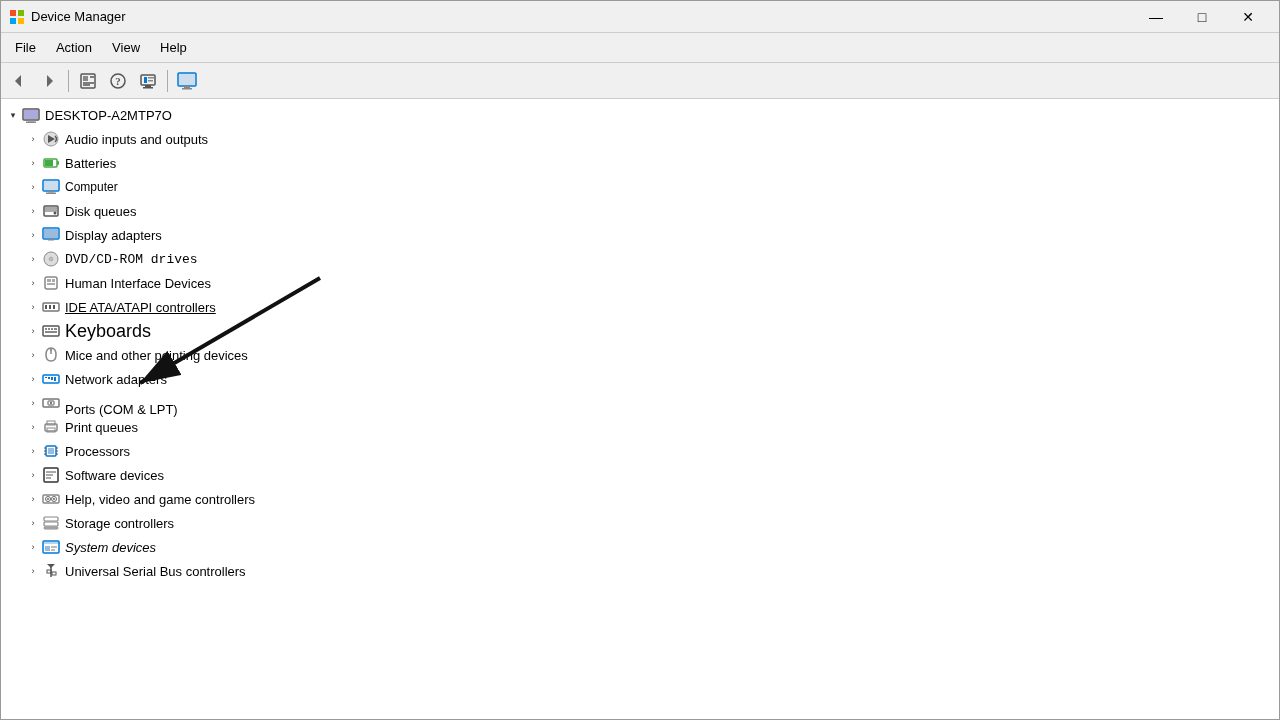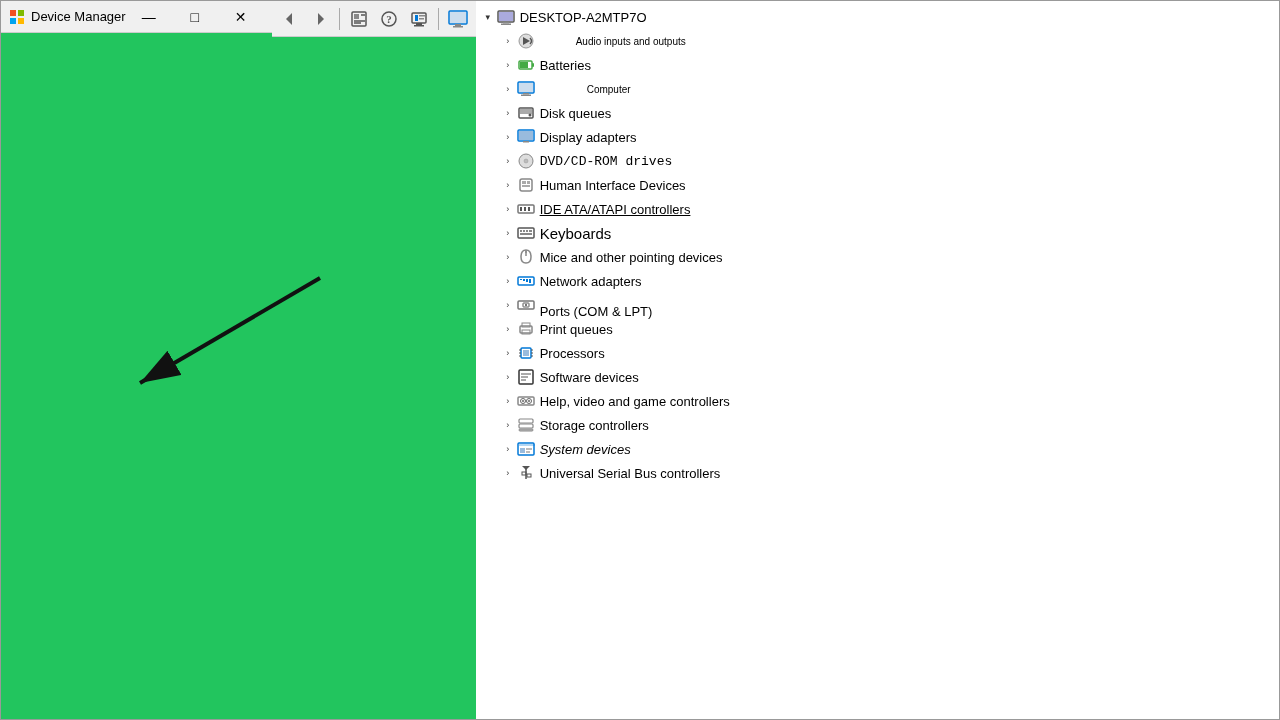--- a/index.html
+++ b/index.html
@@ -9,23 +9,24 @@
       background: #f0f0f0;
       width: 1280px;
       height: 720px;
       overflow: hidden;
     }
 
     
     .window {
       width: 1280px;
       height: 720px;
-      background: #22c55e;
+      background: #6d28d9;
       border: 1px solid #999;
       display: flex;
+      flex-direction: column;
     }
 
     .title-bar {
       background: #f0f0f0;
       height: 32px;
       display: flex;
       align-items: center;
       padding: 0 8px;
       border-bottom: 1px solid #ccc;
       user-select: none;
@@ -187,20 +188,26 @@
         <rect x="9" y="9" width="6" height="6" fill="#ffb900"></rect>
       </svg>
       <span class="title-bar-text">Device Manager</span>
       <div class="title-bar-buttons">
         <button class="title-btn">—</button>
         <button class="title-btn">□</button>
         <button class="title-btn close">✕</button>
       </div>
     </div>
 
+    <div class="menu-bar">
+      <div class="menu-item">File</div>
+      <div class="menu-item">Action</div>
+      <div class="menu-item">View</div>
+      <div class="menu-item">Help</div>
+    </div>
 
     <div class="toolbar">
 
       <button class="toolbar-btn" title="Back">
         <svg width="16" height="16" viewBox="0 0 16 16">
           <polygon points="10,2 4,8 10,14" fill="#666"></polygon>
         </svg>
       </button>
 
       <button class="toolbar-btn" title="Forward">
@@ -270,21 +277,21 @@
         <ul class="child-items" id="child-items-container">
         <li class="tree-item" style="padding-left: 24px;">
     <span class="chevron" style="width:16px;height:16px;display:inline-flex;align-items:center;justify-content:center;font-size:9px;color:#333;flex-shrink:0;">›</span>
     <span class="item-icon" style="width:20px;height:20px;margin-right:4px;flex-shrink:0;display:inline-flex;align-items:center;justify-content:center;">
                 <svg width="18" height="18" viewBox="0 0 18 18">
                   <circle cx="9" cy="9" r="7" fill="#ddd" stroke="#999" stroke-width="1"></circle>
                   <polygon points="6,5 6,13 13,9" fill="#555"></polygon>
                   <path d="M13,6 Q16,9 13,12" fill="none" stroke="#555" stroke-width="1.5"></path>
                 </svg>
               </span>
-    <span class="item-label" style="font-size:10px;color:#000;margin-left:36px;">Audio inputs and outputs</span>
+    <span class="item-label" style="font-size:13px;color:#000;">Audio inputs and outputs</span>
   </li>
             <li class="tree-item" style="padding-left: 24px;">
     <span class="chevron" style="width:16px;height:16px;display:inline-flex;align-items:center;justify-content:center;font-size:9px;color:#333;flex-shrink:0;">›</span>
     <span class="item-icon" style="width:20px;height:20px;margin-right:4px;flex-shrink:0;display:inline-flex;align-items:center;justify-content:center;">
                 <svg width="18" height="18" viewBox="0 0 18 18">
                   <rect x="2" y="5" width="13" height="8" rx="1" fill="none" stroke="#4a4" stroke-width="1.5"></rect>
                   <rect x="15" y="7" width="2" height="4" rx="1" fill="#4a4"></rect>
                   <rect x="3" y="6" width="8" height="6" fill="#4a4"></rect>
                 </svg>
               </span>
@@ -293,21 +300,21 @@
             <li class="tree-item" style="padding-left: 24px;">
     <span class="chevron" style="width:16px;height:16px;display:inline-flex;align-items:center;justify-content:center;font-size:9px;color:#333;flex-shrink:0;">›</span>
     <span class="item-icon" style="width:20px;height:20px;margin-right:4px;flex-shrink:0;display:inline-flex;align-items:center;justify-content:center;">
                 <svg width="18" height="18" viewBox="0 0 18 18">
                   <rect x="1" y="2" width="16" height="11" rx="1" fill="none" stroke="#0078d7" stroke-width="1.5"></rect>
                   <rect x="2" y="3" width="14" height="9" fill="#cde"></rect>
                   <rect x="6" y="13" width="6" height="1.5" fill="#888"></rect>
                   <rect x="4" y="14.5" width="10" height="1.5" fill="#888"></rect>
                 </svg>
               </span>
-    <span class="item-label" style="font-size:10px;color:#000;margin-left:47px;">Computer</span>
+    <span class="item-label" style="font-size:12px;color:#000;">Computer</span>
   </li>
             <li class="tree-item" style="padding-left: 24px;">
     <span class="chevron" style="width:16px;height:16px;display:inline-flex;align-items:center;justify-content:center;font-size:9px;color:#333;flex-shrink:0;">›</span>
     <span class="item-icon" style="width:20px;height:20px;margin-right:4px;flex-shrink:0;display:inline-flex;align-items:center;justify-content:center;">
                 <svg width="18" height="18" viewBox="0 0 18 18">
                   <rect x="2" y="4" width="14" height="10" rx="1" fill="none" stroke="#555" stroke-width="1.5"></rect>
                   <rect x="3" y="5" width="12" height="5" fill="#aaa"></rect>
                   <circle cx="13" cy="11" r="1.5" fill="#555"></circle>
                 </svg>
               </span>
@@ -363,21 +370,21 @@
     <span class="item-icon" style="width:20px;height:20px;margin-right:4px;flex-shrink:0;display:inline-flex;align-items:center;justify-content:center;">
                 <svg width="18" height="18" viewBox="0 0 18 18">
                   <rect x="1" y="4" width="16" height="10" rx="1" fill="none" stroke="#555" stroke-width="1.5"></rect>
                   <rect x="3" y="6" width="2" height="2" fill="#888"></rect>
                   <rect x="6" y="6" width="2" height="2" fill="#888"></rect>
                   <rect x="9" y="6" width="2" height="2" fill="#888"></rect>
                   <rect x="12" y="6" width="3" height="2" fill="#888"></rect>
                   <rect x="3" y="9" width="12" height="2" fill="#888"></rect>
                 </svg>
               </span>
-    <span class="item-label" style="font-size:15px;color:#000;">Keyboards</span>
+    <span class="item-label" style="font-size:18px;color:#000;">Keyboards</span>
   </li>
             <li class="tree-item" style="padding-left: 24px;">
     <span class="chevron" style="width:16px;height:16px;display:inline-flex;align-items:center;justify-content:center;font-size:9px;color:#333;flex-shrink:0;">›</span>
     <span class="item-icon" style="width:20px;height:20px;margin-right:4px;flex-shrink:0;display:inline-flex;align-items:center;justify-content:center;">
                 <svg width="18" height="18" viewBox="0 0 18 18">
                   <path d="M9,2 Q14,2 14,9 Q14,15 9,15 Q4,15 4,9 Q4,2 9,2 Z" fill="none" stroke="#888" stroke-width="1.5"></path>
                   <line x1="9" y1="2" x2="9" y2="8" stroke="#888" stroke-width="1.5"></line>
                   <circle cx="9" cy="4" r="1" fill="#888"></circle>
                 </svg>
               </span>

